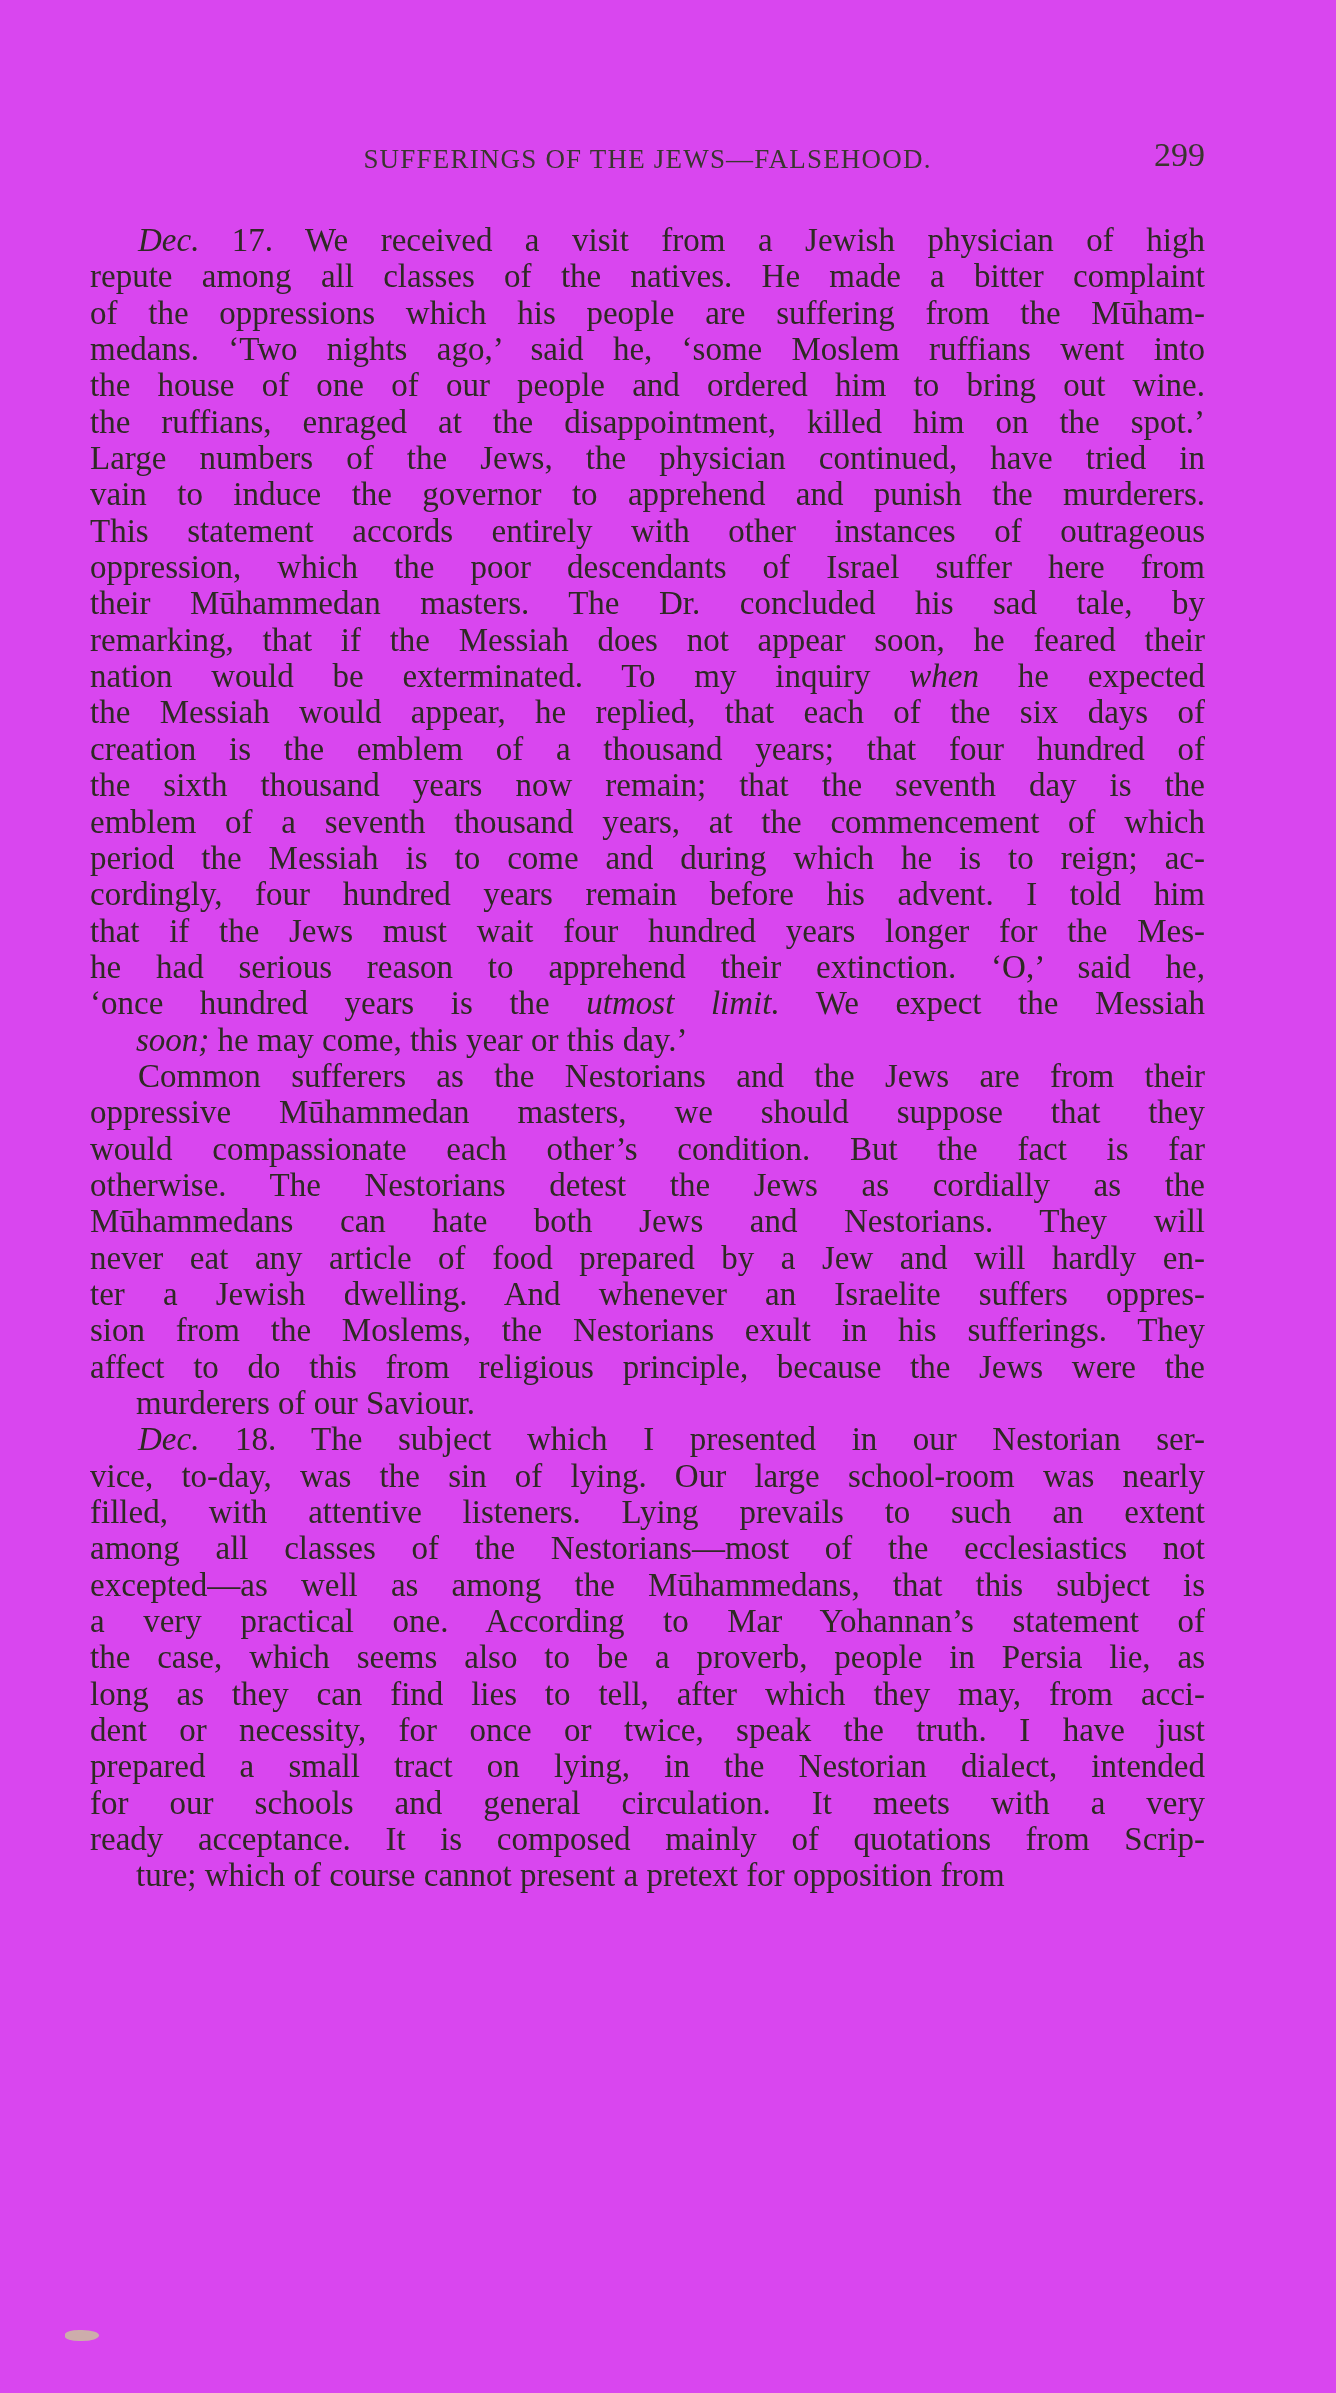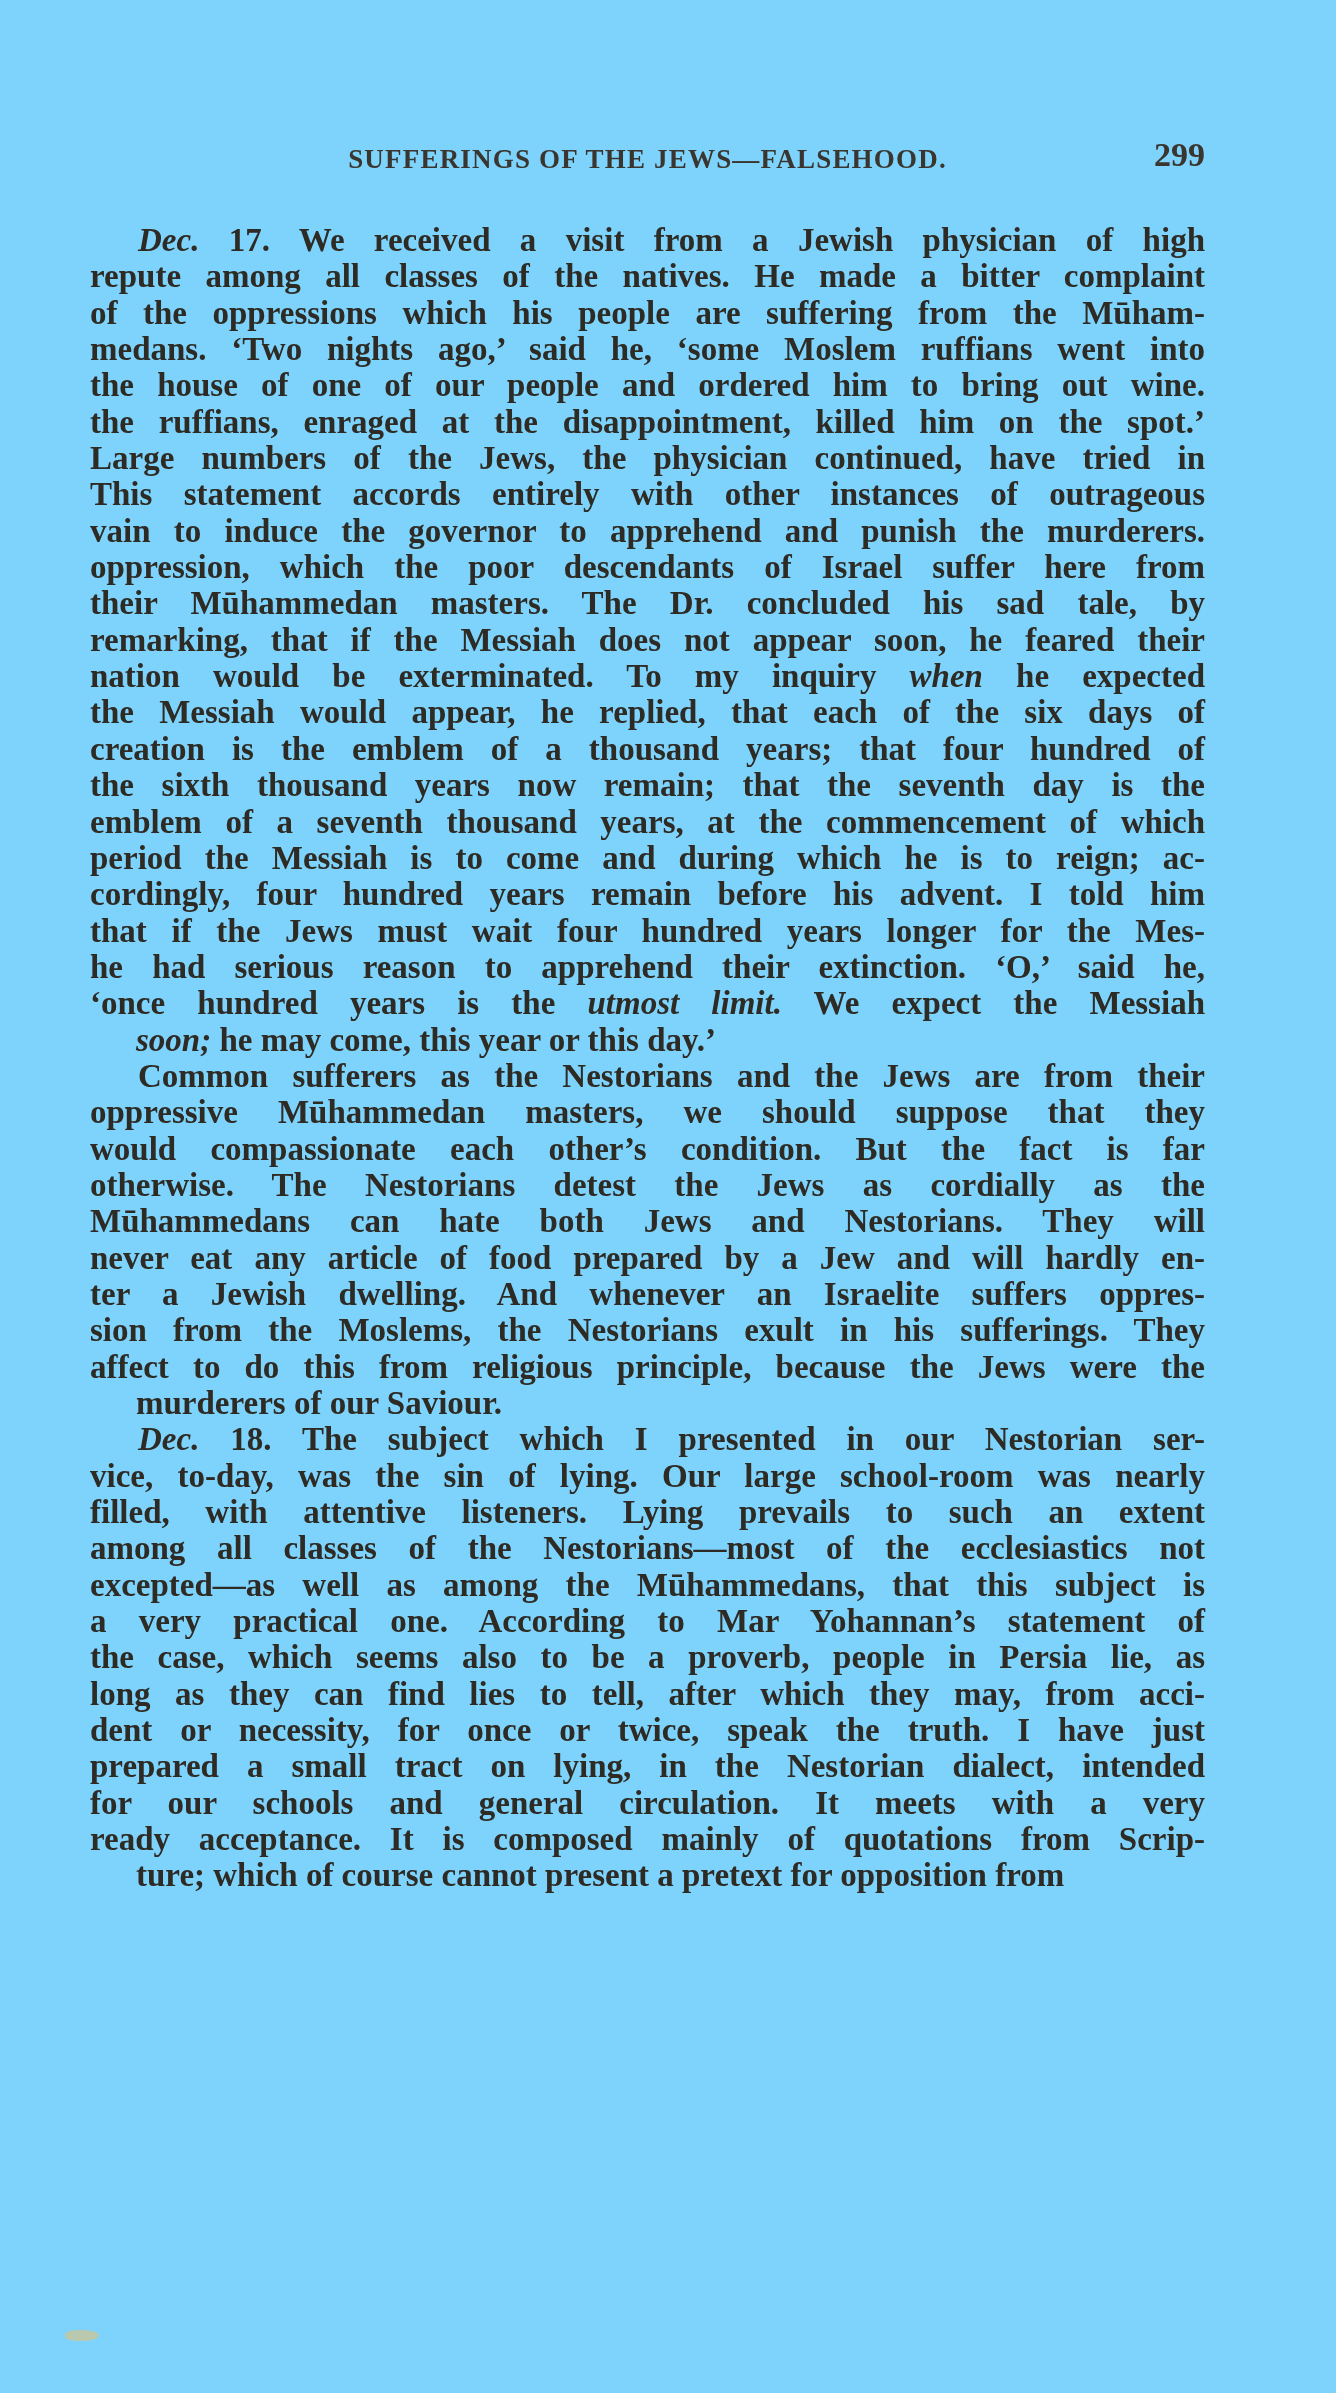--- a/index.html
+++ b/index.html
@@ -13,22 +13,21 @@
       position: relative;
       overflow: hidden;
       font-family: "Liberation Serif", "DejaVu Serif", serif;
       color: #2e2a24;
     }
     .page {
       position: absolute;
       left: 0; top: 0;
       width: 1336px;
       height: 2393px;
-      background: #7dd3fc;
-      font-weight: bold;
+      background: #d946ef;
     }
     .running-head {
       position: absolute;
       left: 90px;
       width: 1115px;
       top: 136px;
       height: 44px;
     }
     .running-title {
       position: absolute;
@@ -95,22 +94,22 @@
 
   <div class="body-text" id="body-text">
       <div>
         <span class="line indent"><span class="date">Dec.</span><span> 17.  We received a visit from a Jewish physician of high</span></span>
         <span class="line"><span>repute among all classes of the natives.  He made a bitter complaint</span></span>
         <span class="line"><span>of the oppressions which his people are suffering from the Mūham-</span></span>
         <span class="line"><span>medans.  ‘Two nights ago,’ said he, ‘some Moslem ruffians went into</span></span>
         <span class="line"><span>the house of one of our people and ordered him to bring out wine.</span></span>
         <span class="line"><span>the ruffians, enraged at the disappointment, killed him on the spot.’</span></span>
         <span class="line"><span>Large numbers of the Jews, the physician continued, have tried in</span></span>
+        <span class="line"><span>vain to induce the governor to apprehend and punish the murderers.</span></span>
         <span class="line"><span>This statement accords entirely with other instances of outrageous</span></span>
-        <span class="line"><span>vain to induce the governor to apprehend and punish the murderers.</span></span>
         <span class="line"><span>oppression, which the poor descendants of Israel suffer here from</span></span>
         <span class="line"><span>their Mūhammedan masters.  The Dr. concluded his sad tale, by</span></span>
         <span class="line"><span>remarking, that if the Messiah does not appear soon, he feared their</span></span>
         <span class="line"><span>nation would be exterminated.  To my inquiry </span><span class="it">when</span><span> he expected</span></span>
         <span class="line"><span>the Messiah would appear, he replied, that each of the six days of</span></span>
         <span class="line"><span>creation is the emblem of a thousand years; that four hundred of</span></span>
         <span class="line"><span>the sixth thousand years now remain; that the seventh day is the</span></span>
         <span class="line"><span>emblem of a seventh thousand years, at the commencement of which</span></span>
         <span class="line"><span>period the Messiah is to come and during which he is to reign; ac-</span></span>
         <span class="line"><span>cordingly, four hundred years remain before his advent.  I told him</span></span>

